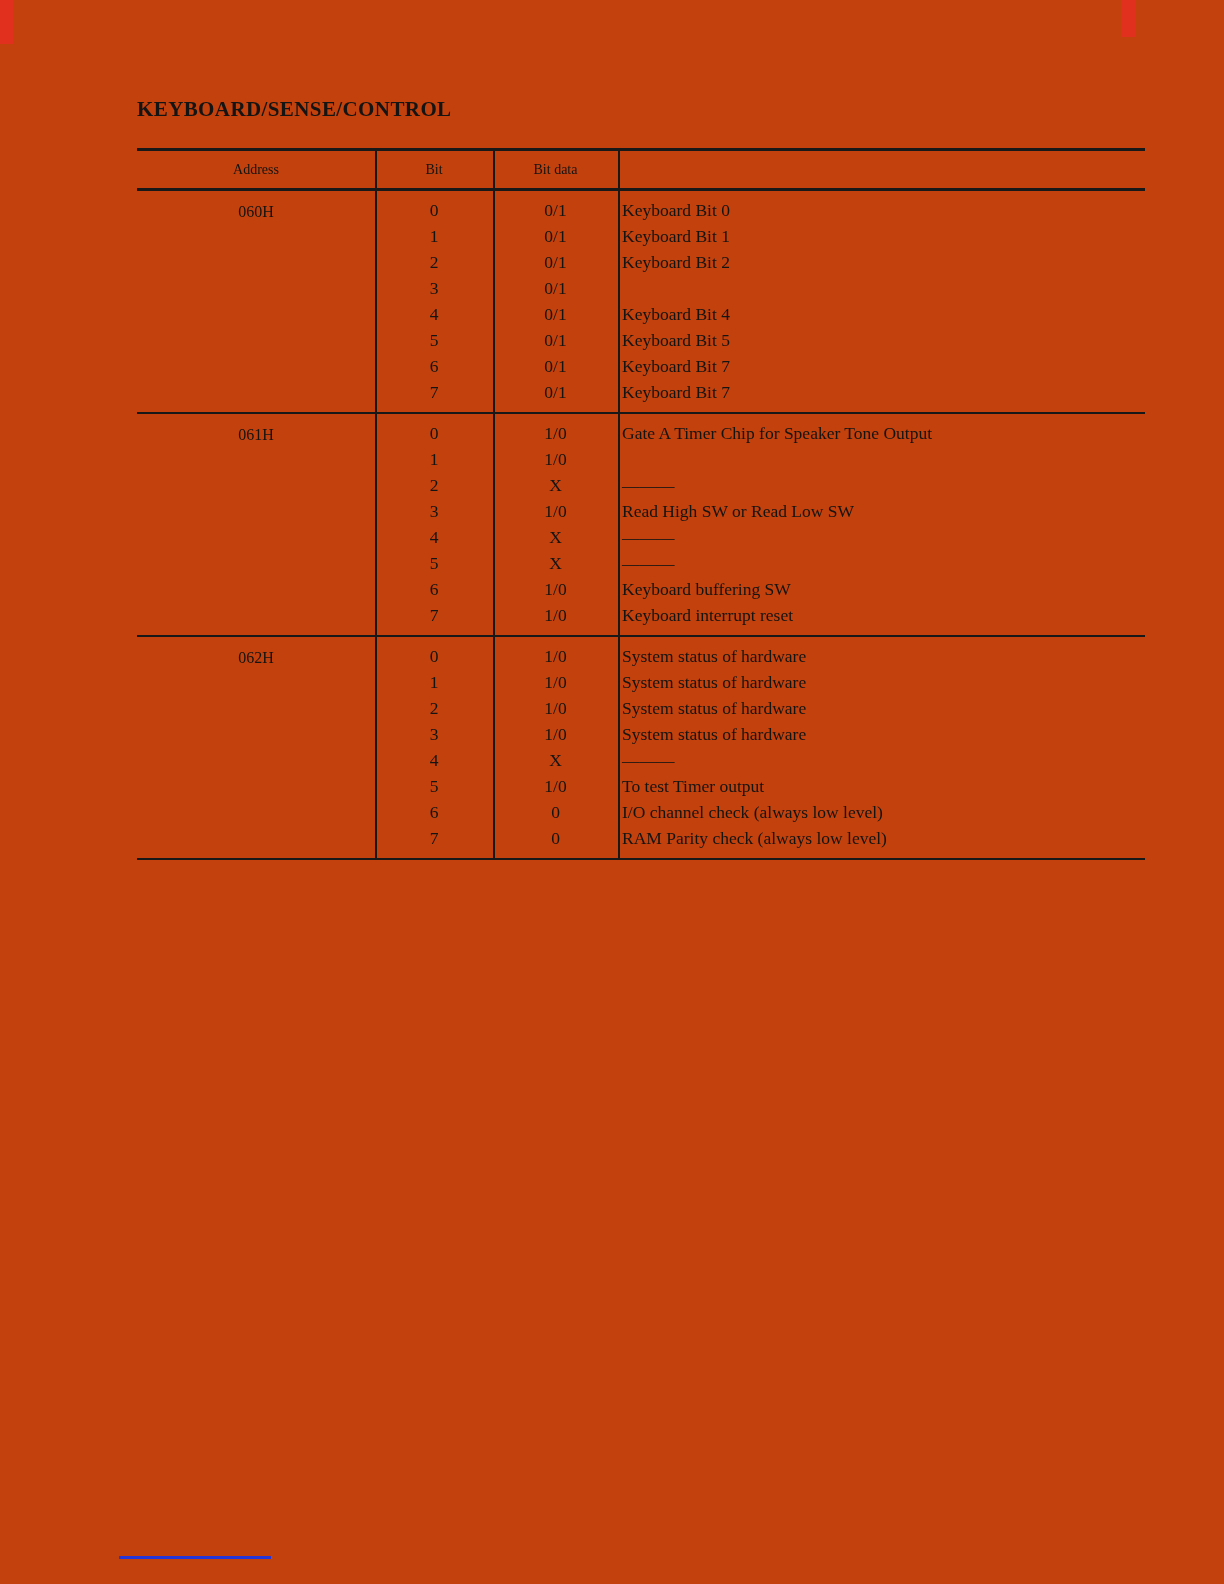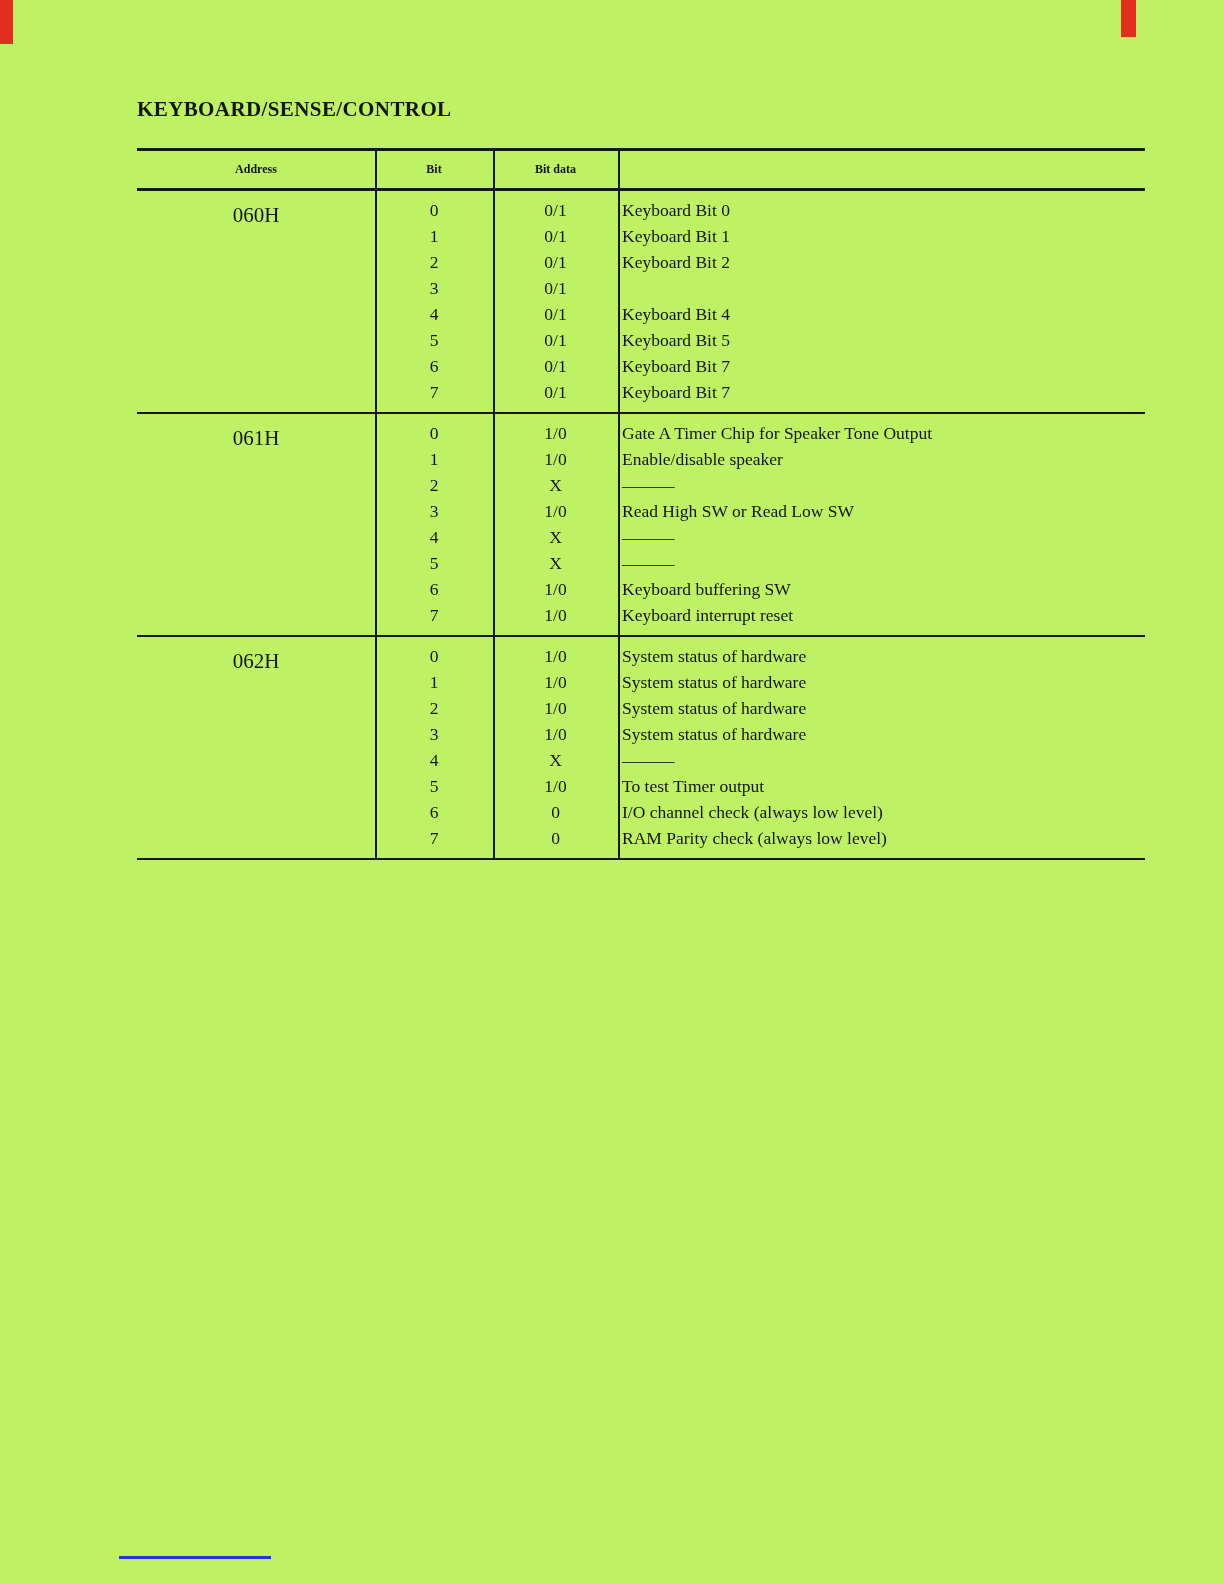--- a/index.html
+++ b/index.html
@@ -1,36 +1,36 @@
 <!DOCTYPE html>
 <html><head>
 <meta charset="utf-8">
 <style>
   html,body{margin:0;padding:0;}
   body{width:1224px;height:1584px;background:#fdfdfb;overflow:hidden;}
-  .page{position:relative;width:1224px;height:1584px;font-family:"Liberation Serif",serif;color:#141414;background:#bef264;}
+  .page{position:relative;width:1224px;height:1584px;font-family:"Liberation Serif",serif;color:#141414;background:#c2410c;}
 
   .artifact-red-left{position:absolute;left:0;top:0;width:13px;height:44px;}
   .artifact-red-right{position:absolute;left:1121px;top:0;width:15px;height:37px;}
   .artifact-blue-line{position:absolute;left:119px;top:1556px;width:152px;height:3px;}
 
   .doc-title{position:absolute;left:137px;top:97px;font-size:21px;font-weight:bold;letter-spacing:.4px;}
 
   .table{position:absolute;left:137px;top:148px;width:1008px;border-top:3px solid #181818;border-bottom:2px solid #181818;box-sizing:border-box;}
   .vline{position:absolute;top:0;bottom:0;width:2px;background:#181818;}
   .vline-1{left:238px;}
   .vline-2{left:356px;}
   .vline-3{left:481px;}
 
   .header-row{display:grid;grid-template-columns:238px 118px 125px 527px;border-bottom:3px solid #181818;height:37px;}
-  .header-cell{display:flex;align-items:center;justify-content:center;font-weight:bold;font-size:12px;}
+  .header-cell{display:flex;align-items:center;justify-content:center;font-weight:normal;font-size:14px;}
 
   .group{display:flex;border-bottom:2px solid #181818;}
   .group:last-child{border-bottom:none;}
-  .address-cell{width:238px;flex:none;text-align:center;padding-top:12px;font-size:21px;box-sizing:border-box;}
+  .address-cell{width:238px;flex:none;text-align:center;padding-top:12px;font-size:16px;box-sizing:border-box;}
   .group-rows{flex:1;padding:6px 0 7px 0;}
   .row{display:grid;grid-template-columns:118px 125px 527px;height:26px;align-items:center;font-size:17.5px;}
   .cell{line-height:26px;}
   .center{text-align:center;}
   .desc-cell{text-align:left;padding-left:4px;white-space:nowrap;}
 
   .footer{position:absolute;top:1537px;left:0;width:100%;text-align:center;font-size:16.5px;}
 </style>
 </head>
 <body>
@@ -102,21 +102,20 @@
           <div class="address-cell">061H</div>
           <div class="group-rows">
             <div class="row">
               <div class="cell center">0</div>
               <div class="cell center">1/0</div>
               <div class="cell desc-cell">Gate A Timer Chip for Speaker Tone Output</div>
             </div>
             <div class="row">
               <div class="cell center">1</div>
               <div class="cell center">1/0</div>
-              <div class="cell desc-cell">Enable/disable speaker</div>
             </div>
             <div class="row">
               <div class="cell center">2</div>
               <div class="cell center">X</div>
               <div class="cell desc-cell">———</div>
             </div>
             <div class="row">
               <div class="cell center">3</div>
               <div class="cell center">1/0</div>
               <div class="cell desc-cell">Read High SW or Read Low SW</div>

